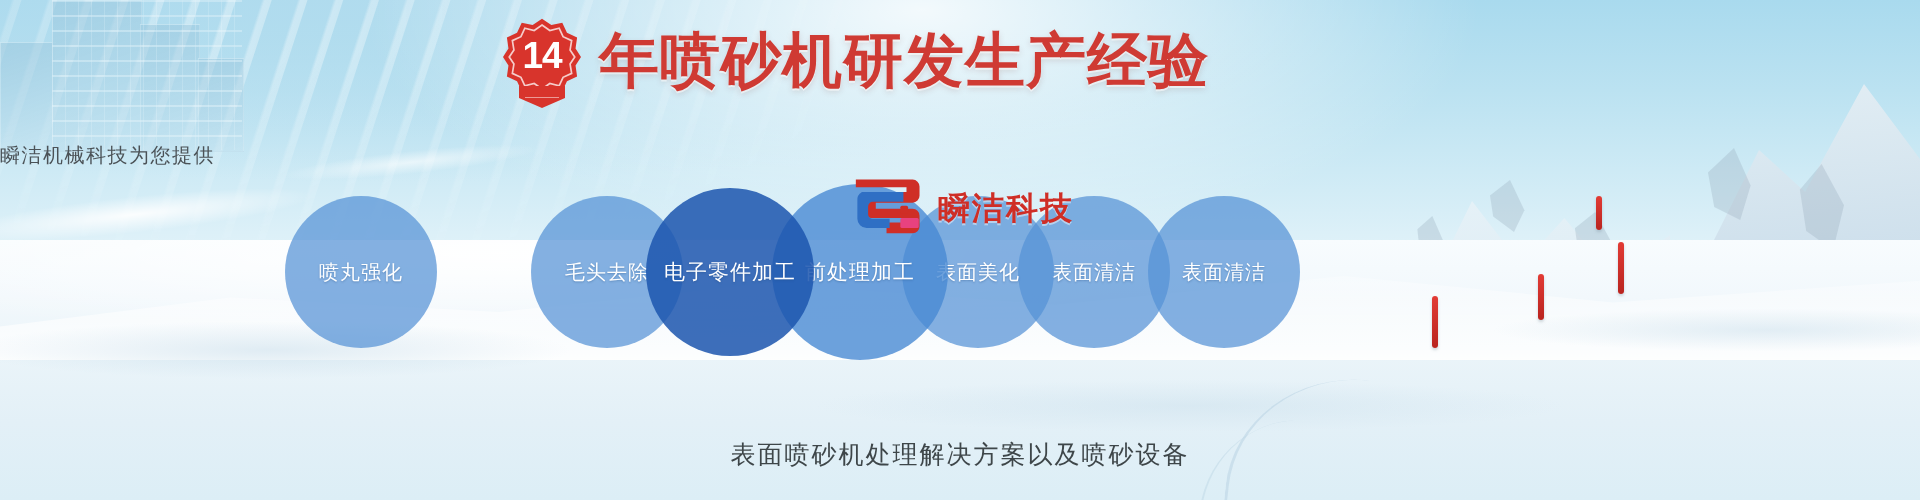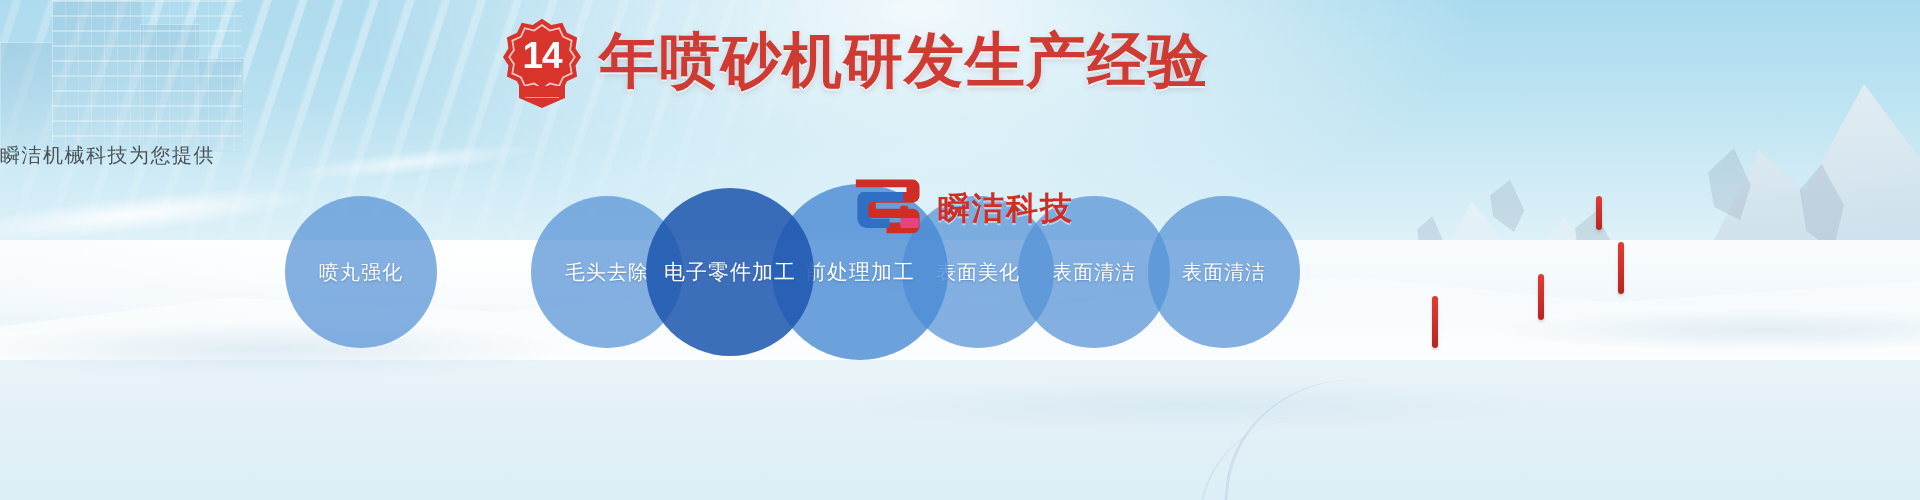--- a/index.html
+++ b/index.html
@@ -415,15 +415,16 @@
     <div class="logo">
       <svg class="logo-mark" viewBox="0 0 100 86">
         <path fill="#cf2e26" d="M12 6 h74 a9 9 0 0 1 9 9 v12 a9 9 0 0 1 -9 9 h-48 v8 h48 a9 9 0 0 1 9 9 v14 a9 9 0 0 1 -9 9 h-34 v-14 h28 v-6 h-48 a9 9 0 0 1 -9 -9 v-16 a9 9 0 0 1 9 -9 h46 v-6 h-66 z"></path>
         <path fill="#2f6fc4" d="M20 22 h54 v13 h-40 a6 6 0 0 0 -6 6 v10 a6 6 0 0 0 6 6 h22 v12 h-30 a12 12 0 0 1 -12 -12 v-23 a12 12 0 0 1 6 -12 z"></path>
         <rect fill="#e8427f" x="70" y="56" width="24" height="13" rx="2"></rect>
         <rect fill="#cf2e26" x="70" y="40" width="10" height="10" rx="2"></rect>
       </svg>
       <div class="logo-text">瞬洁科技</div>
     </div>
 
+    <div class="tagline-bottom">表面喷砂机处理解决方案以及喷砂设备</div>
 
   </div>
 </div>
 
 </body></html>

